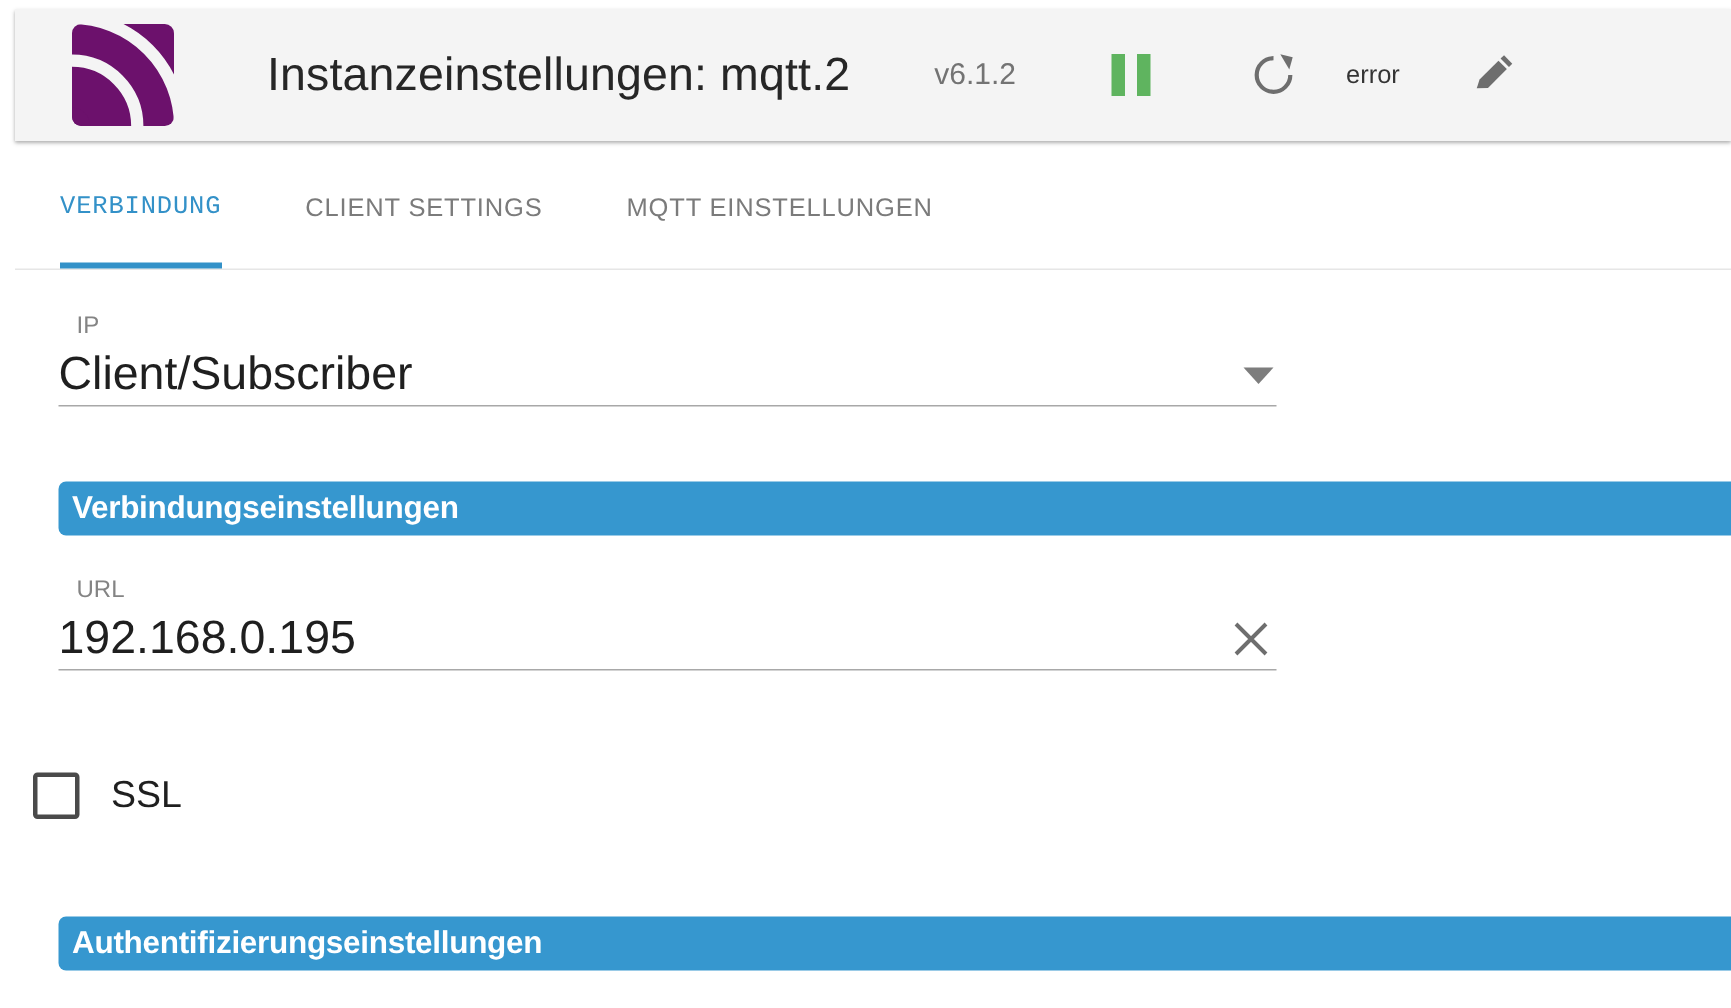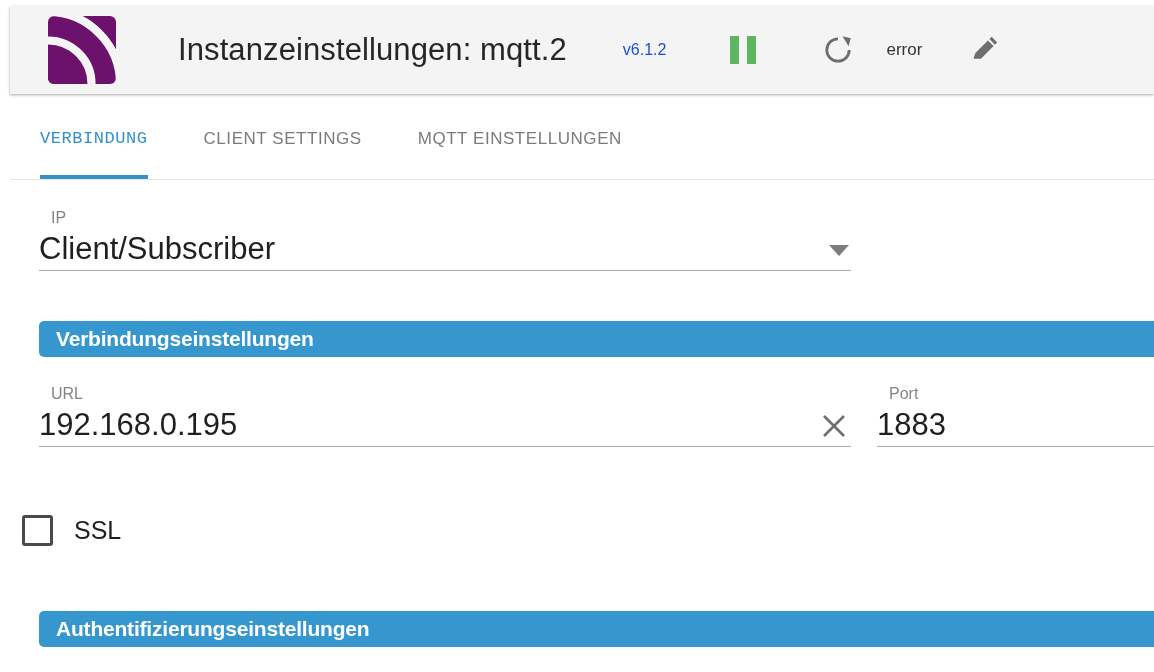--- a/index.html
+++ b/index.html
@@ -41,22 +41,22 @@
   .app-title {
     margin-left: 30px;
     font-size: 31px;
     color: #262626;
     letter-spacing: 0.1px;
     white-space: nowrap;
   }
 
   .version-badge {
     margin-left: 24px;
-    font-size: 16px;
-    color: #1d4ed8;
+    font-size: 20px;
+    color: #737373;
     font-weight: 500;
     white-space: nowrap;
   }
 
   .pause-icon {
     margin-left: 32px;
     width: 26px;
     height: 28px;
     display: flex;
     justify-content: space-between;
@@ -182,21 +182,21 @@
     left: 39px;
     right: 0;
     height: 36px;
     background: #3697cf;
     border-top-left-radius: 5px;
     border-bottom-left-radius: 5px;
     color: #ffffff;
     font-size: 21px;
     font-weight: bold;
     line-height: 36px;
-    padding-left: 17px;
+    padding-left: 9px;
     box-sizing: border-box;
     white-space: nowrap;
     letter-spacing: -0.2px;
   }
   #section-connection { top: 140px; }
   #section-auth { top: 430px; }
 
   
   #url-field  { left: 39px; top: 204px; width: 812px; }
   #port-field { left: 877px; top: 204px; width: 277px; }
@@ -305,26 +305,20 @@
   <div class="field" id="url-field">
     <div class="field-label">URL</div>
     <div class="field-row">
       <div class="field-value">192.168.0.195</div>
       <svg class="clear-icon" viewBox="0 0 24 24">
         <path d="M 4 4 L 20 20 M 20 4 L 4 20" stroke="#6e6e6e" stroke-width="2.1" fill="none"></path>
       </svg>
     </div>
   </div>
 
-  <div class="field" id="port-field">
-    <div class="field-label">Port</div>
-    <div class="field-row">
-      <div class="field-value">1883</div>
-    </div>
-  </div>
 
   <div id="ssl-row">
     <div class="checkbox-box"></div>
     <div class="checkbox-label">SSL</div>
   </div>
 
   <div class="section-bar" id="section-auth">Authentifizierungseinstellungen</div>
 </div>
 
 </body></html>

